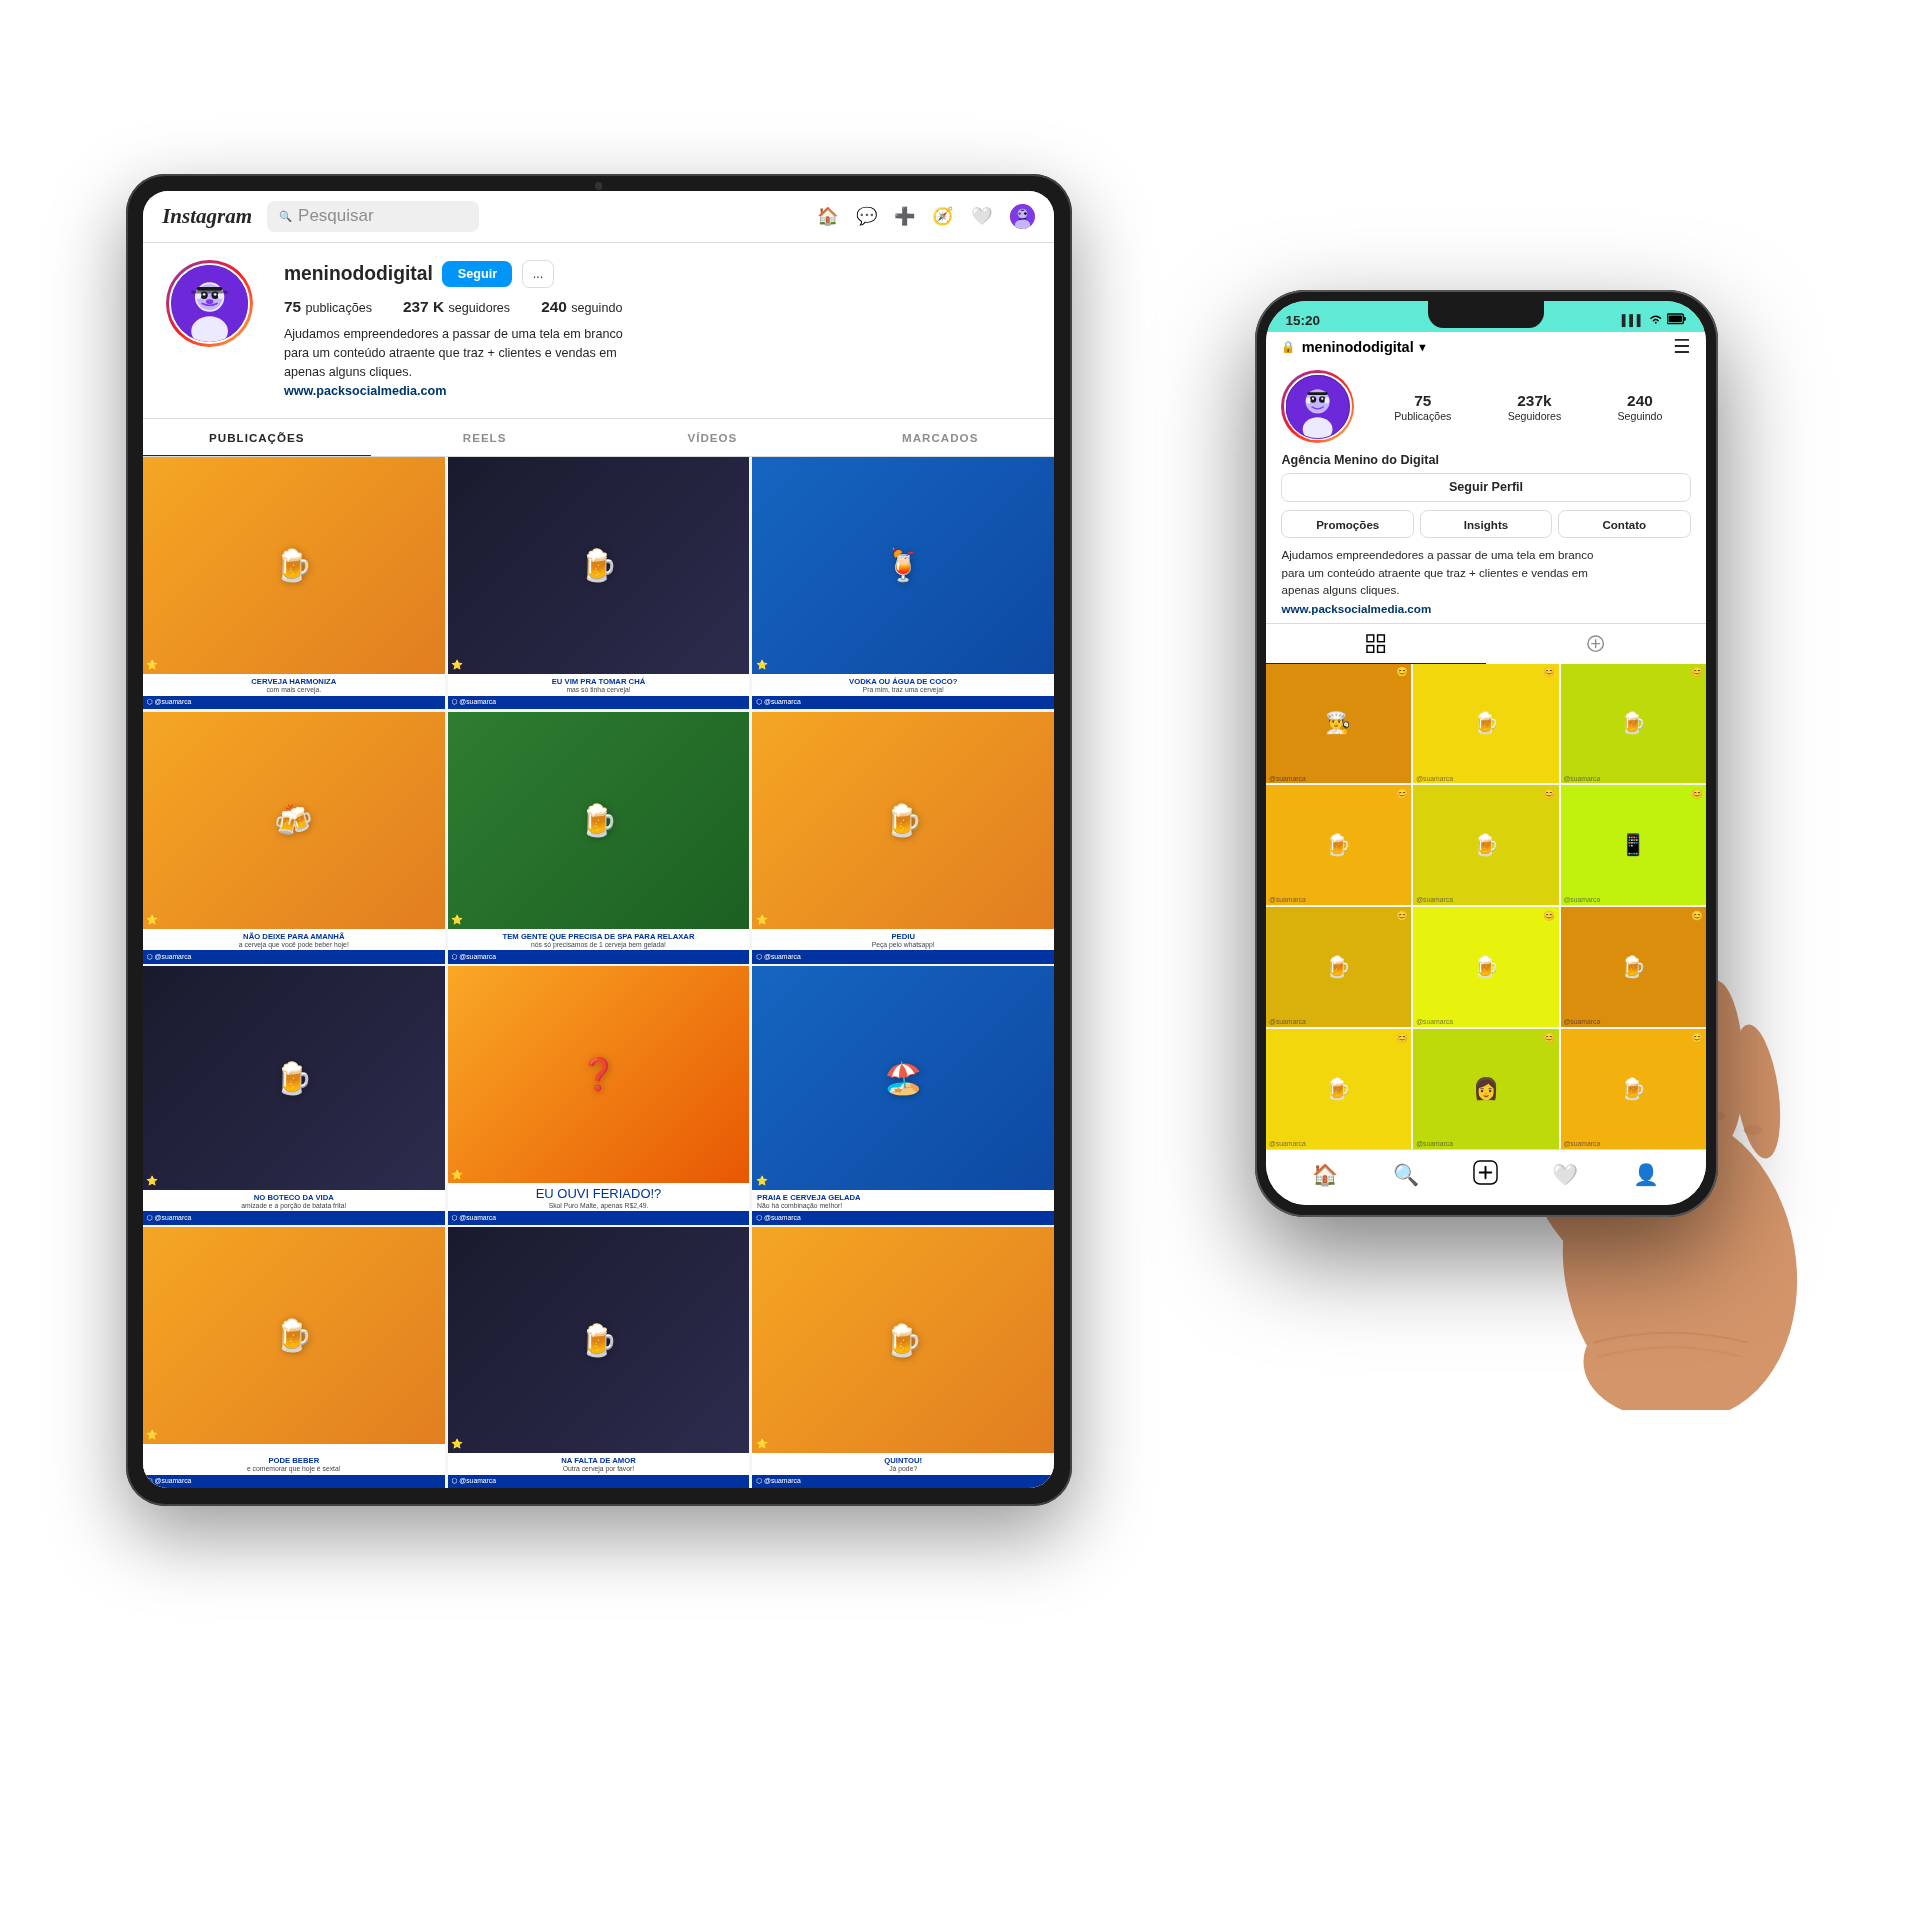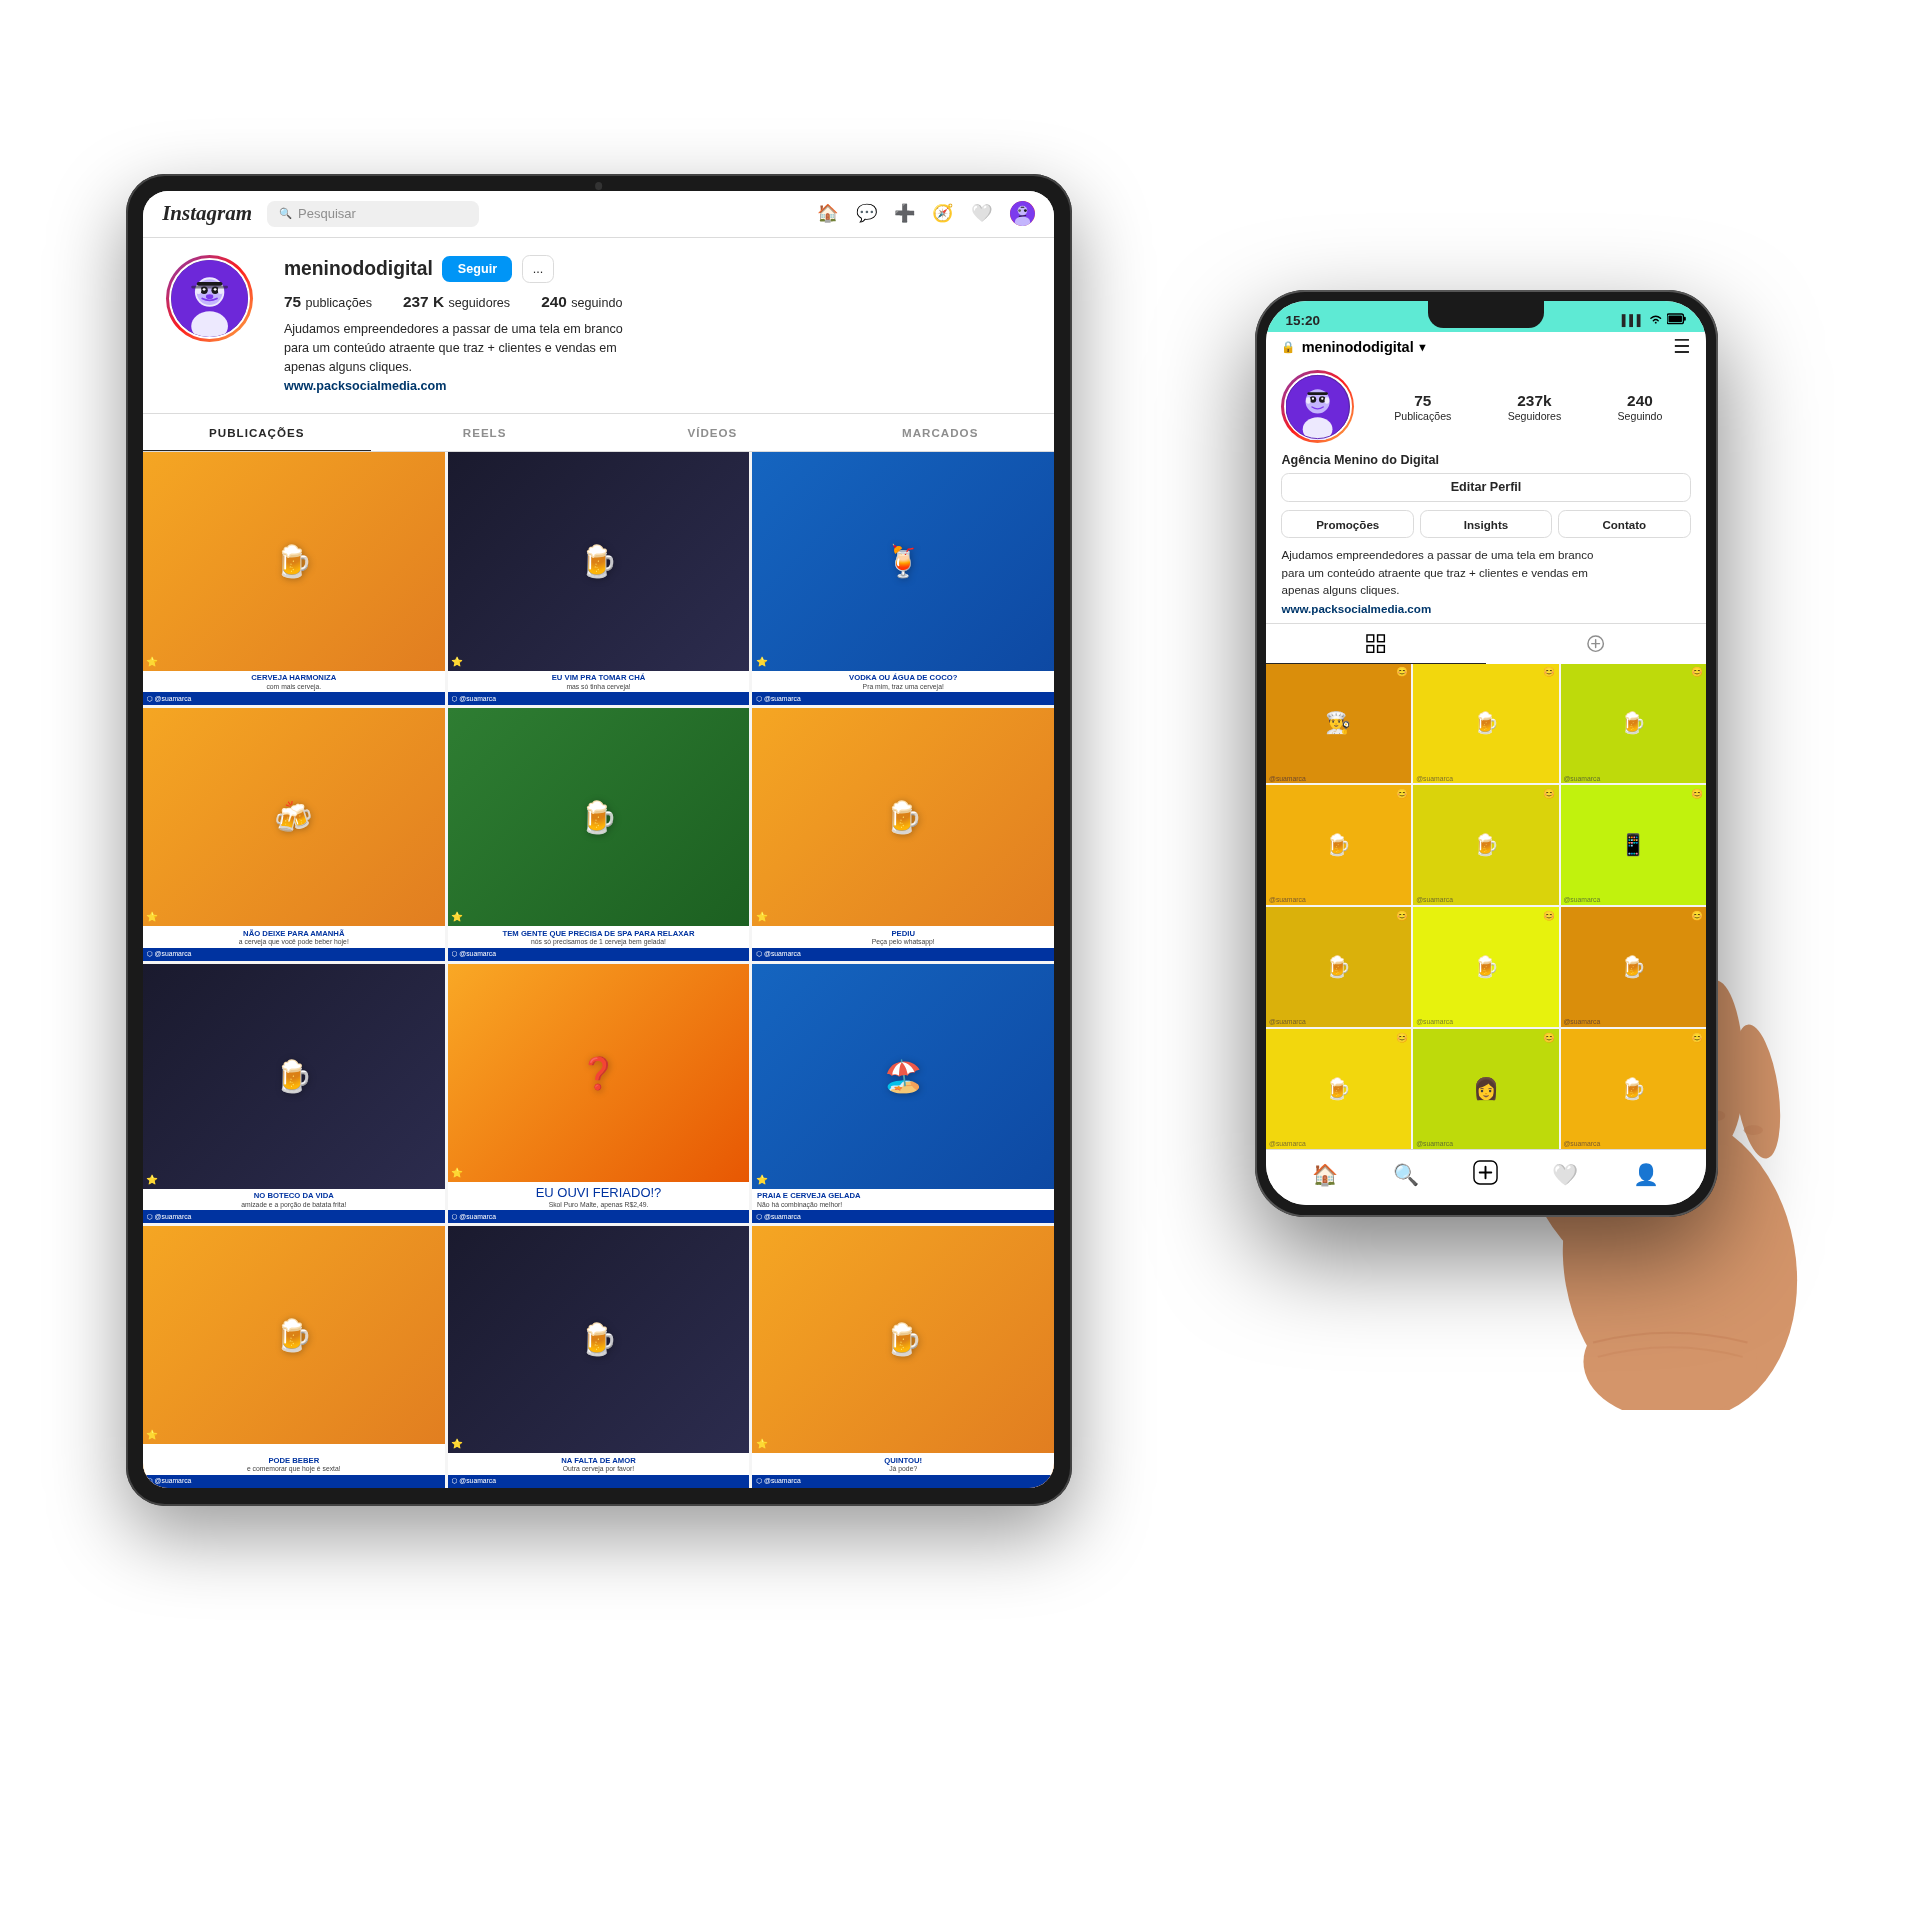--- a/index.html
+++ b/index.html
@@ -523,21 +523,21 @@
 
   <div class="tablet-wrapper">
     <div class="tablet-outer">
       <div class="tablet-camera"></div>
       <div class="tablet-screen">
 
         <div class="ig-header">
           <span class="ig-logo">Instagram</span>
           <div class="ig-search">
             <span style="color:#8e8e8e; font-size:10.6px;">🔍</span>
-            <span style="color:#8e8e8e; font-size:13px;">Pesquisar</span>
+            <span style="color:#8e8e8e; font-size:17px;">Pesquisar</span>
           </div>
           <div class="ig-nav-icons">
             <div class="ig-nav-icon">🏠</div>
             <div class="ig-nav-icon">💬</div>
             <div class="ig-nav-icon">➕</div>
             <div class="ig-nav-icon">🧭</div>
             <div class="ig-nav-icon">🤍</div>
             <div class="ig-nav-avatar">
               <svg width="25" height="25" viewBox="0 0 26 26">
                 <circle cx="13" cy="13" r="13" fill="#7c3aed"></circle>
@@ -840,21 +840,21 @@
               </div>
               <div class="phone-stat">
                 <div class="phone-stat-num">240</div>
                 <div class="phone-stat-label">Seguindo</div>
               </div>
             </div>
           </div>
 
           <div class="phone-display-name">Agência Menino do Digital</div>
 
-          <button class="phone-edit-btn">Editar Perfil</button>
+          <button class="phone-edit-btn">Seguir Perfil</button>
 
           <div class="phone-action-btns">
             <button class="phone-action-btn">Promoções</button>
             <button class="phone-action-btn">Insights</button>
             <button class="phone-action-btn">Contato</button>
           </div>
 
           <div class="phone-bio">
             <span>Ajudamos empreendedores a passar de uma tela em branco</span><br>
             <span>para um conteúdo atraente que traz + clientes e vendas em</span><br>

